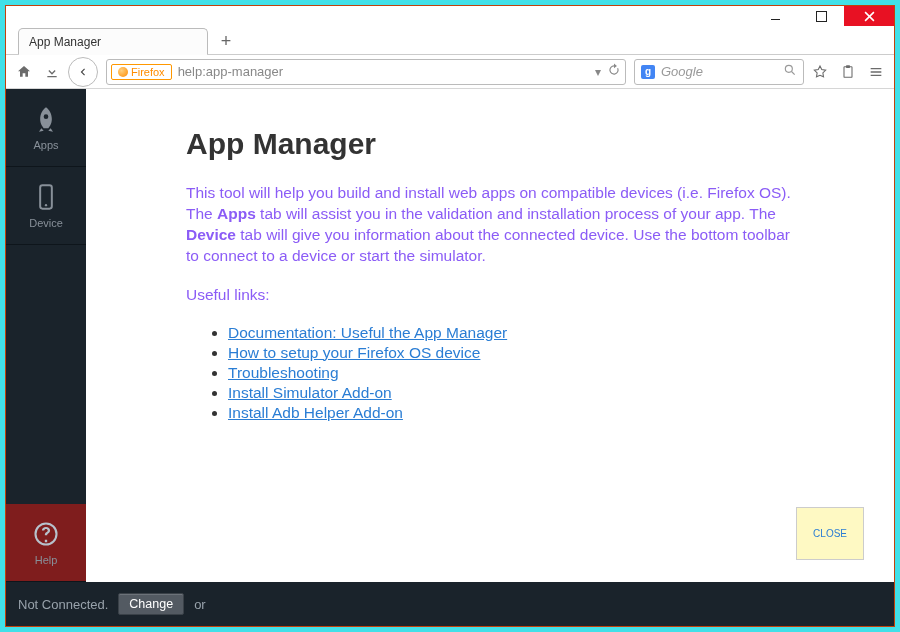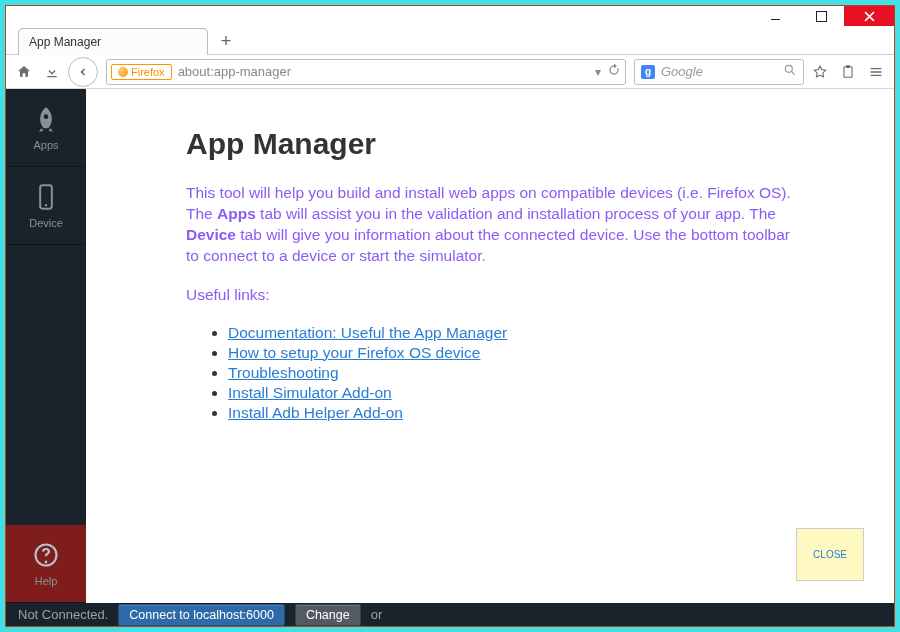--- a/index.html
+++ b/index.html
@@ -43,21 +43,21 @@
 
 .main { flex: 1; padding: 38px 28px 18px 100px; color: #333; position: relative; overflow: auto; }
 .main h1 { font-size: 30px; font-weight: bold; color: #333; margin-bottom: 22px; }
 .main p { font-size: 15.5px; line-height: 1.35; margin-bottom: 18px; color: #8b5cf6; max-width: 610px; }
 .main b { font-weight: bold; }
 .main ul { list-style: disc; padding-left: 42px; }
 .main ul li { margin: 2px 0; font-size: 15.5px; }
 .main ul li a { color: #2a7dd4; text-decoration: underline; }
 .close-btn { position: absolute; right: 30px; bottom: 22px; border: 1px solid #ccc; padding: 20px 16px; color: #2a7dd4; font-size: 10px; background: #fef9c3; }
 
-.statusbar { height: 23px; background: #1a232b; display: flex; align-items: center; padding: 0 12px; gap: 10px; color: #98a2ab; font-size: 13px; }
+.statusbar { height: 44px; background: #1a232b; display: flex; align-items: center; padding: 0 12px; gap: 10px; color: #98a2ab; font-size: 13px; }
 .sb-btn { background: #2e6aa8; color: #fff; border: 1px solid #1d4f85; padding: 3px 10px; font-size: 12.5px; border-radius: 2px; box-shadow: inset 0 1px 0 rgba(255,255,255,.15); }
 .sb-btn.grey { background: #535a62; border-color: #3a4148; }
 .or { font-size: 13px; }
 </style>
 </head>
 <body>
 
 <div class="window">
 
   <div class="titlebar">
@@ -90,21 +90,21 @@
     </div>
     <div class="nav-back">
       <svg viewBox="0 0 24 24">
           <path fill="currentColor" d="M14 6l-6 6 6 6 1.4-1.4L10.8 12l4.6-4.6z"></path>
         </svg>
     </div>
     <div class="urlbar">
       <span class="id-badge">
           <span>Firefox</span>
         </span>
-      <span class="url-text">about:app-manager</span>
+      <span class="url-text">help:app-manager</span>
       <div class="url-btns">
         <span>▾</span>
         <span>
           <svg viewBox="0 0 24 24" width="14" height="14">
               <path fill="currentColor" d="M12 4a8 8 0 1 0 7.4 5h-2.2A6 6 0 1 1 12 6v3l5-4-5-4v3z"></path>
             </svg>
         </span>
       </div>
     </div>
     <div class="searchbar">
@@ -172,18 +172,17 @@
         <li><a>Troubleshooting</a></li>
         <li><a>Install Simulator Add-on</a></li>
         <li><a>Install Adb Helper Add-on</a></li>
       </ul>
       <button class="close-btn">CLOSE</button>
     </div>
   </div>
 
   <div class="statusbar">
     <span>Not Connected.</span>
-    <button class="sb-btn">Connect to localhost:6000</button>
     <button class="sb-btn grey">Change</button>
     <span class="or">or</span>
   </div>
 
 </div>
 
 </body></html>

